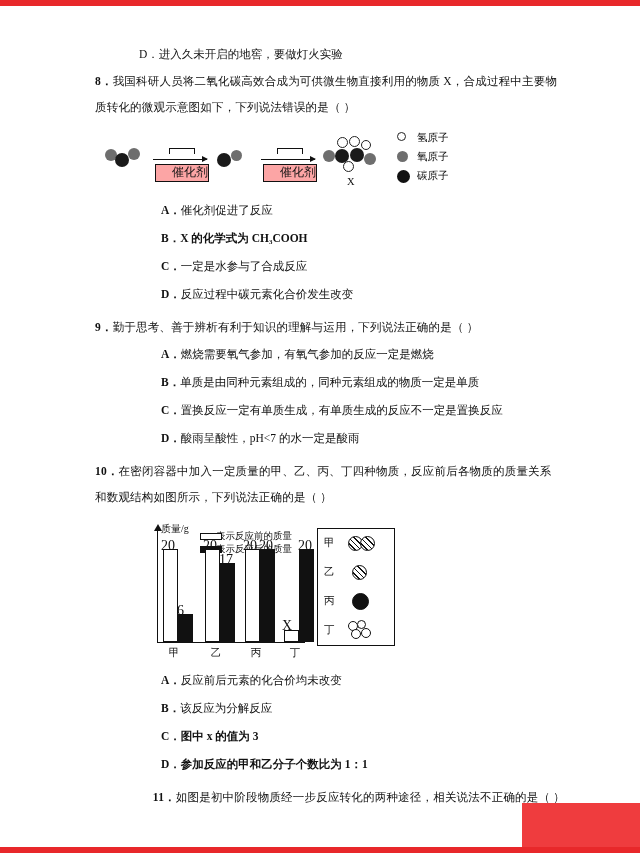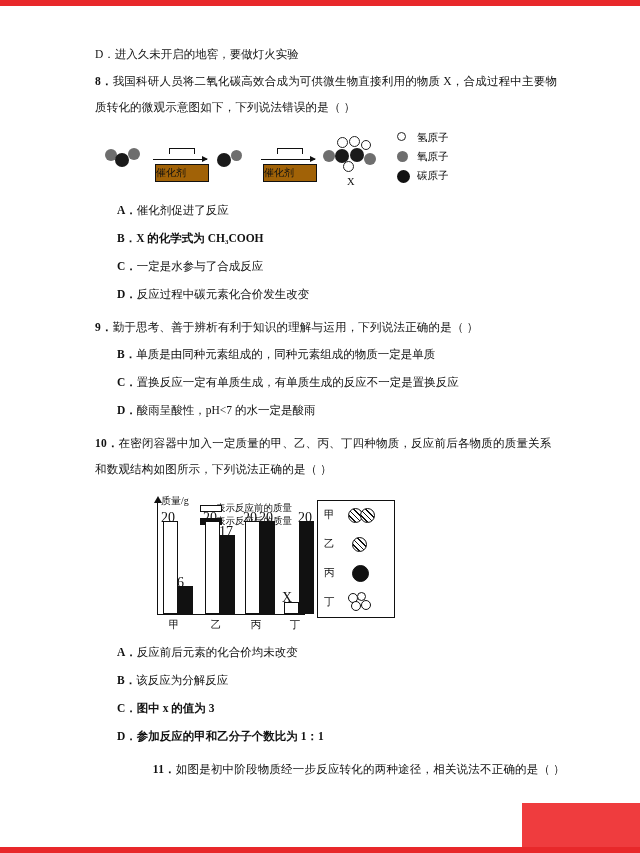--- a/index.html
+++ b/index.html
@@ -55,20 +55,21 @@
     letter-spacing: 0.2px;
     white-space: nowrap;
   }
   .qnum {
     font-weight: bold;
   }
   .opt {
     font-size: 11.5px;
     line-height: 28px;
     padding-left: 22px;
+    margin-left: 44px;
   }
   .opt .lbl { font-weight: bold; }
   .bolditem { font-weight: bold; }
   .indent0 { padding-left: 0; }
 
   
   .fig8 {
     position: relative;
     height: 66px;
     margin: 6px 0 4px 0;
@@ -96,25 +97,25 @@
     content: "";
     position: absolute;
     right: -1px; top: -3px;
     border-left: 6px solid #111;
     border-top: 3.5px solid transparent;
     border-bottom: 3.5px solid transparent;
   }
   .catbox {
     position: absolute;
     border: 1px solid #111;
-    font-size: 10px;
-    text-align: left;
+    font-size: 12px;
+    text-align: right;
     line-height: 15px;
     height: 16px;
-    background: #a16207;
+    background: #fca5a5;
   }
   .cattick {
     position: absolute;
     border-left: 1px solid #111;
     border-right: 1px solid #111;
     border-top: 1px solid #111;
     height: 5px;
   }
   .legend8 {
     position: absolute;
@@ -320,20 +321,23 @@
       <span class="lbl">C．</span><span>一定是水参与了合成反应</span>
     </div>
     <div class="opt">
       <span class="lbl">D．</span><span>反应过程中碳元素化合价发生改变</span>
     </div>
 
     <div class="line" style="margin-top:6px;">
       <span class="qnum">9．</span><span>勤于思考、善于辨析有利于知识的理解与运用，下列说法正确的是（        ）</span>
     </div>
     <div class="opt">
+      <span class="lbl">A．</span><span>燃烧需要氧气参加，有氧气参加的反应一定是燃烧</span>
+    </div>
+    <div class="opt">
       <span class="lbl">B．</span><span>单质是由同种元素组成的，同种元素组成的物质一定是单质</span>
     </div>
     <div class="opt">
       <span class="lbl">C．</span><span>置换反应一定有单质生成，有单质生成的反应不一定是置换反应</span>
     </div>
     <div class="opt">
       <span class="lbl">D．</span><span>酸雨呈酸性，pH&lt;7 的水一定是酸雨</span>
     </div>
 
     <div class="line" style="margin-top:6px;">

